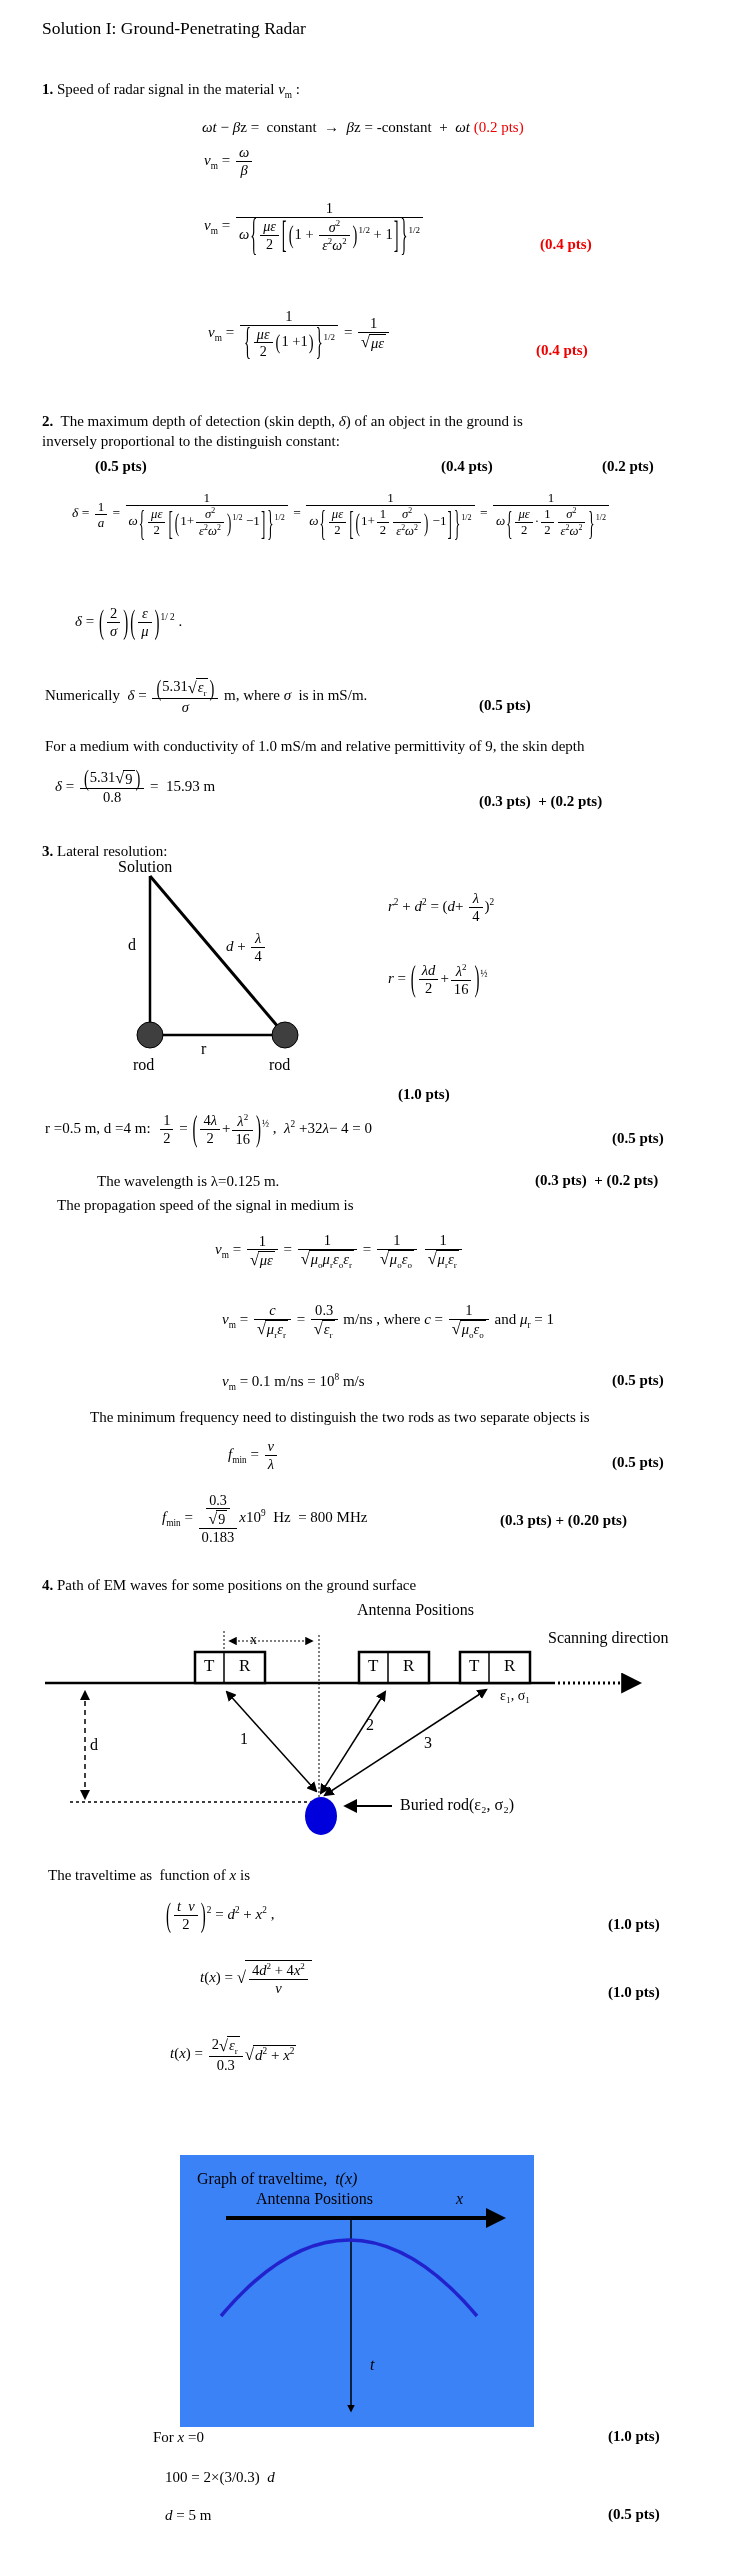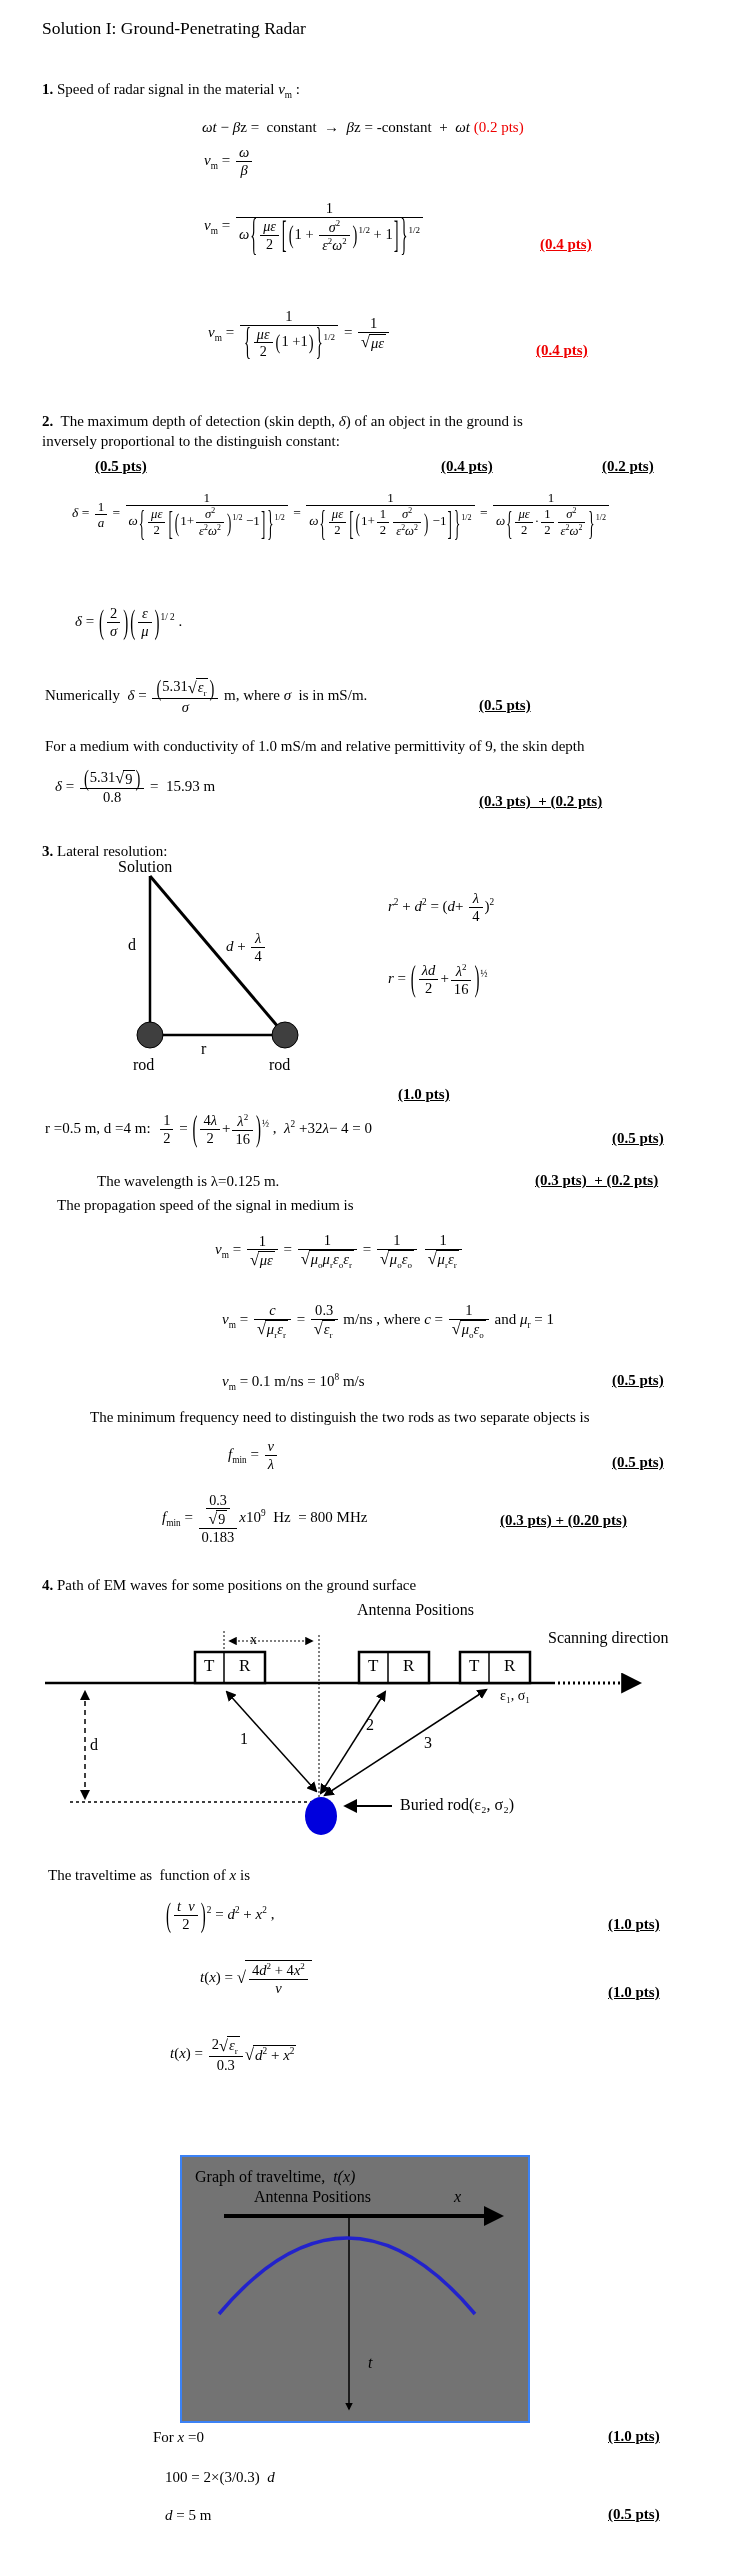--- a/index.html
+++ b/index.html
@@ -1,38 +1,38 @@
 <!DOCTYPE html>
 <html><head>
 <meta charset="utf-8">
 <style>
   html,body{margin:0;padding:0;}
   body{width:733px;height:2560px;position:relative;background:#ffffff;color:#000;
        font-family:"Liberation Serif",serif;overflow:hidden;}
   .abs{position:absolute;white-space:pre;}
   .eq{font-size:15px;line-height:1.25;}
   .txt{font-size:15px;line-height:1.25;}
-  .pts{font-weight:bold;font-size:15px;text-decoration:underline;}
+  .pts{font-weight:bold;font-size:15px;}
   .red{color:#ee0000;}
   .bd{font-weight:bold;}
   .it{font-style:italic;}
   .frac{display:inline-block;vertical-align:middle;text-align:center;padding:0 2px;}
   .frac>.num,.frac>.den{display:block;line-height:1.15;padding:0 3px;font-size:0.97em;}
   .frac>.den{border-top:1.3px solid #000;}
   .sup{font-size:0.62em;vertical-align:super;}
   .sub{font-size:0.62em;vertical-align:sub;}
   .sqrt{display:inline-flex;align-items:center;vertical-align:middle;}
   .sqrt::before{content:"√";font-size:1.12em;margin-right:-1px;}
   .sqrt>.rad{border-top:1.2px solid #000;padding:0 2px;}
   .big{display:inline-block;vertical-align:middle;transform:scaleY(var(--s,1.6));
        font-weight:300;padding:0 1px;}
   .lbl{font-size:16px;}
   .small{font-size:14px;}
   .boxlbl{font-size:17px;}
-  .gbox{position:absolute;border:2px solid #3b82f6;background:#737373;}
+  .gbox{position:absolute;border:4px solid #3b82f6;background:#3b82f6;}
   svg{position:absolute;overflow:visible;}
 </style>
 </head>
 <body>
 
 <div class="abs" style="left:42px;top:18px;font-size:17.5px;font-weight:normal">Solution I: Ground-Penetrating Radar</div>
 
 <div class="abs eq" style="left:42px;top:80px"><span class="bd">1.</span> Speed of radar signal in the material <span class="it">v</span><span class="sub">m</span> :</div>
 <div class="abs eq" style="left:202px;top:118px"><span class="it">ω</span><span class="it">t</span> − <span class="it">β</span>z =  constant  →  <span class="it">β</span>z = -constant  +  <span class="it">ω</span><span class="it">t</span><span class="red"> (0.2 pts)</span></div>
 <div class="abs eq" style="left:204px;top:144px"><span class="it">v</span><span class="sub">m</span> = <span class="frac"><span class="num"><span class="it">ω</span></span><span class="den"><span class="it">β</span></span></span></div>

